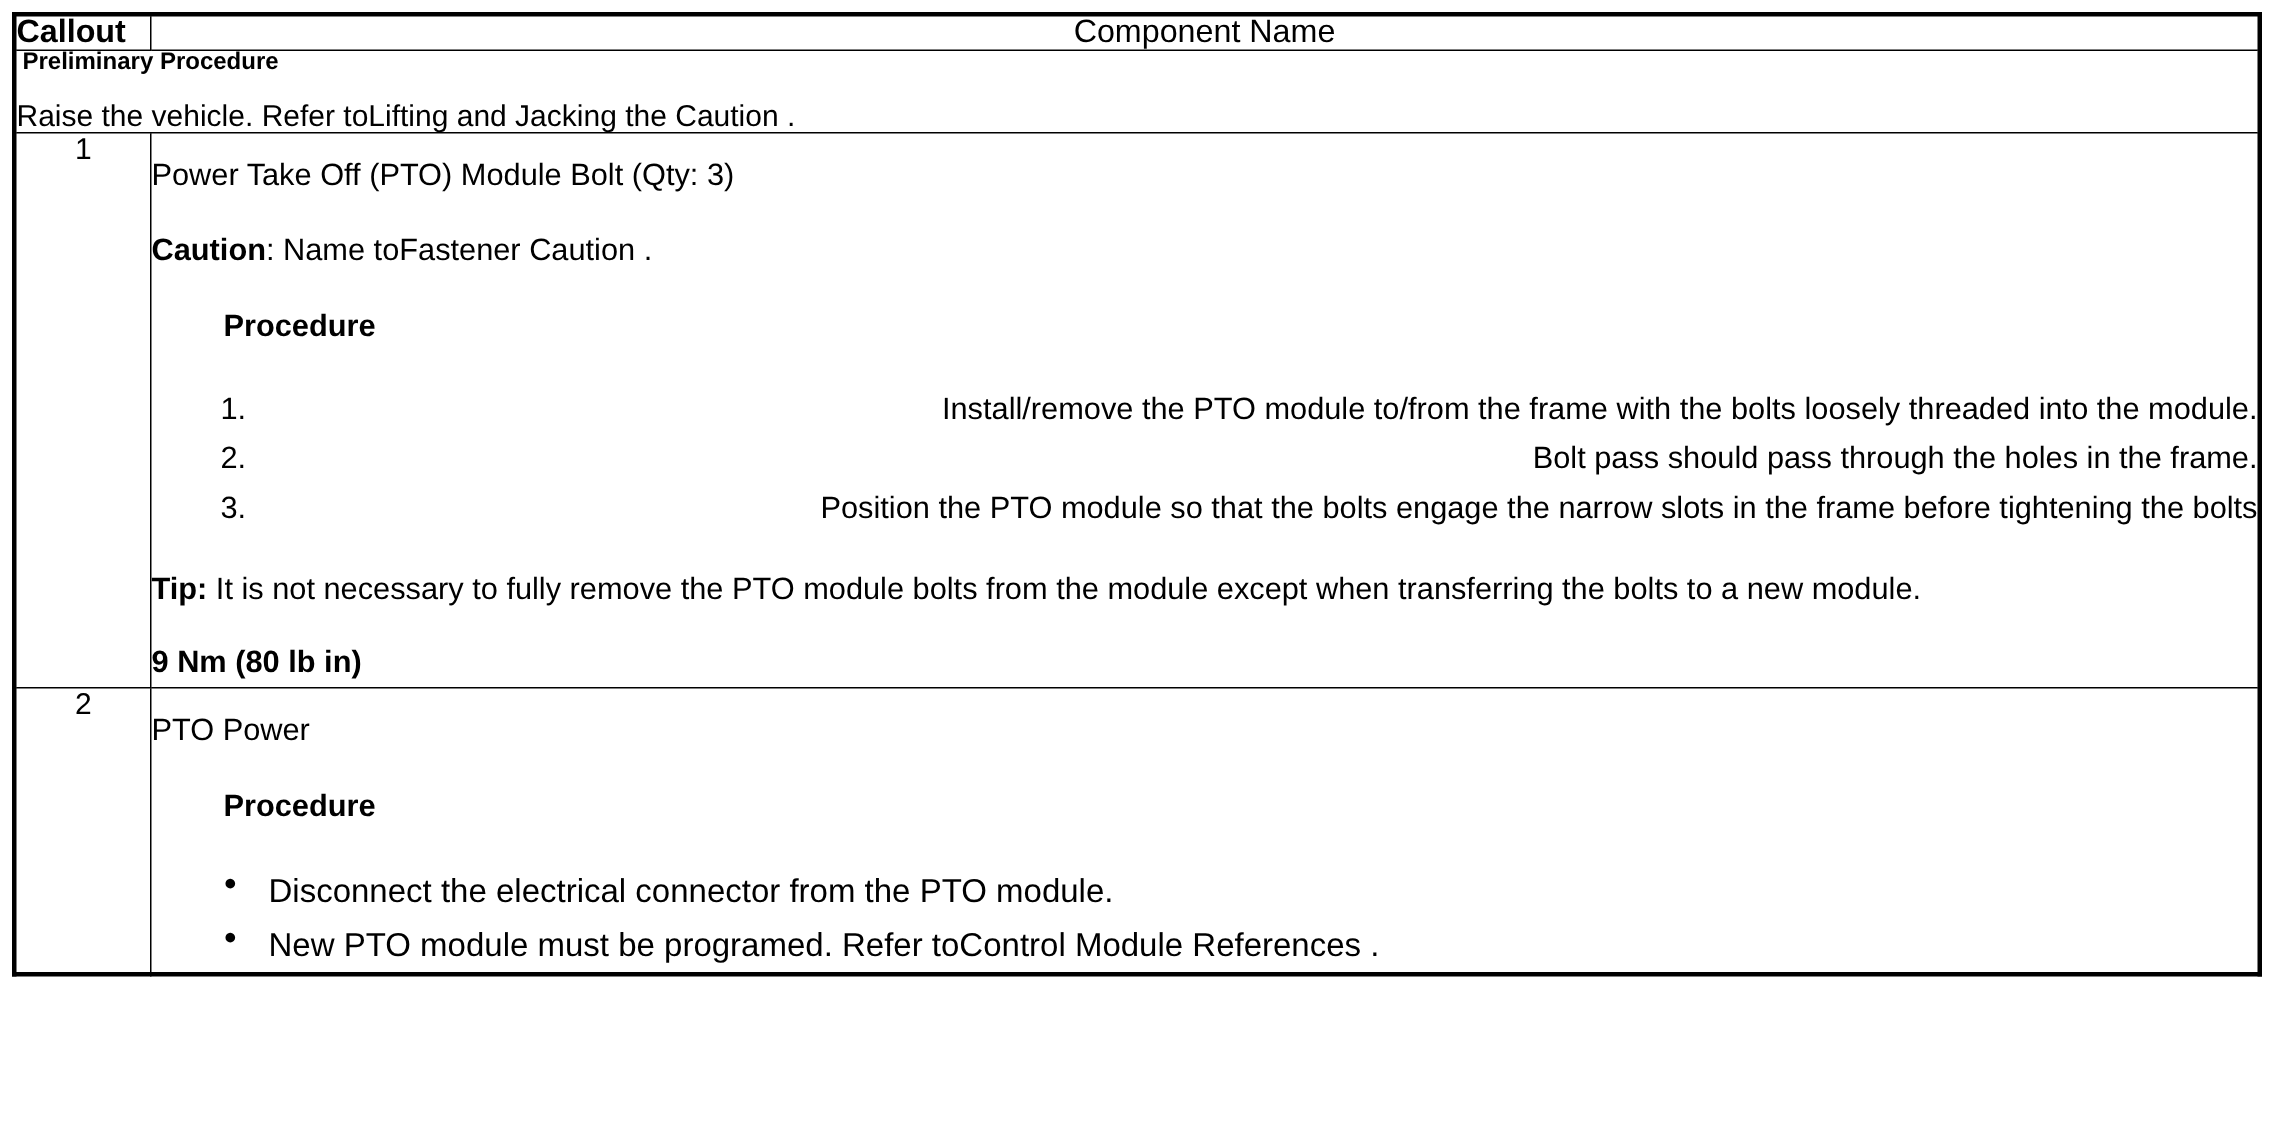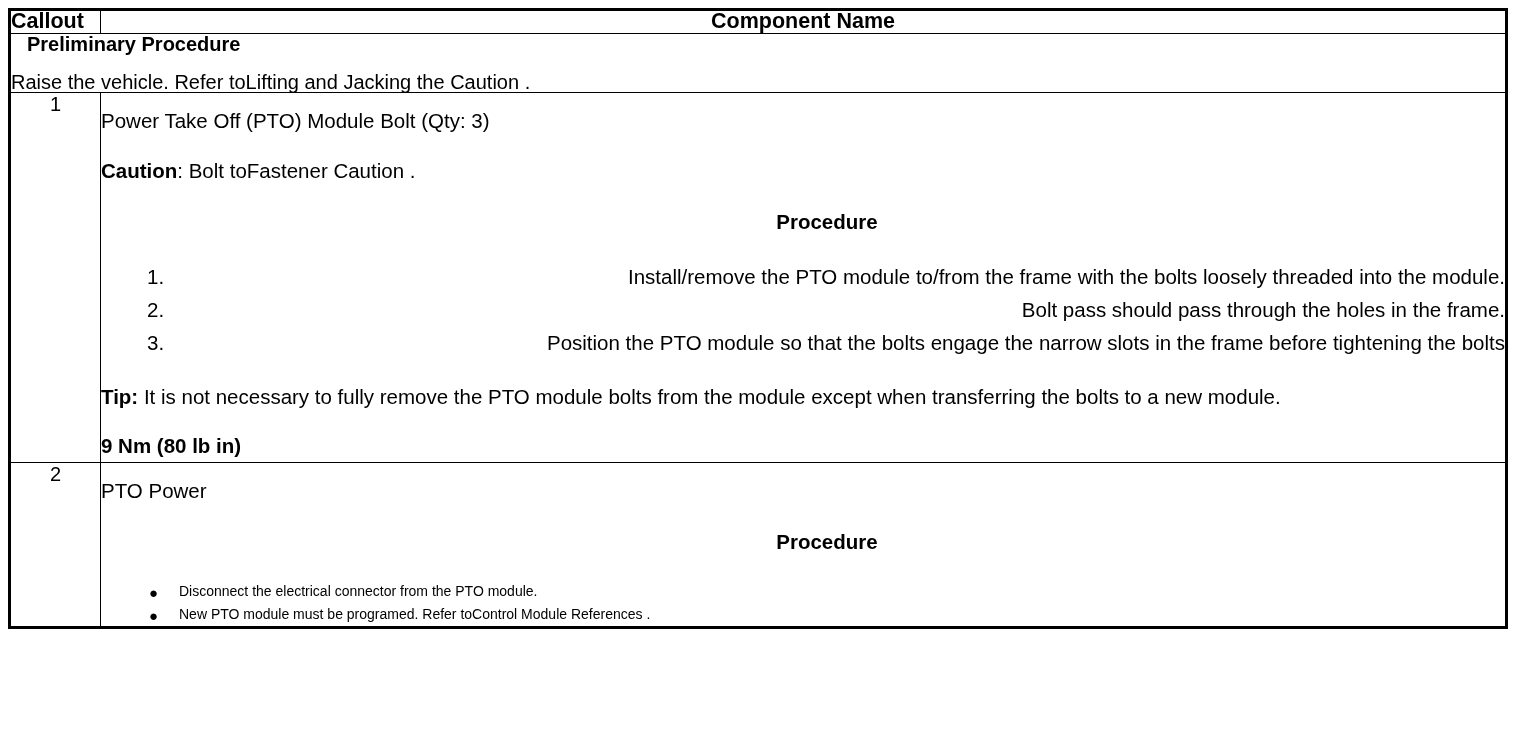--- a/index.html
+++ b/index.html
@@ -45,36 +45,36 @@
     width: 91px;
     text-align: left;
     font-weight: bold;
     font-size: 21.5px;
     padding: 5px 0 7px 6px;
     line-height: 1.0;
     white-space: nowrap;
   }
   th.hdr-component {
     text-align: center;
-    font-weight: bold;
+    font-weight: normal;
     font-size: 21.5px;
     padding: 5px 0 7px 0;
     line-height: 1.0;
   }
 
   
   td.prelim {
     padding: 10px 6px 12px 6px;
     font-size: 20px;
     line-height: 1.0;
   }
   .prelim-title {
     font-weight: bold;
-    font-size: 20px;
-    margin: 0 0 10px 16px;
+    font-size: 16px;
+    margin: 0 0 10px 4px;
   }
   .prelim-body {
     font-size: 20px;
     margin: 18px 0 0 0;
     font-weight: normal;
   }
 
   
   td.callout-cell {
     text-align: center;
@@ -98,21 +98,20 @@
   .caution-line {
     margin: 26px 0 0 0;
     font-size: 20.5px;
   }
   .caution-line b { font-weight: bold; text-align: right; }
 
   .sub-heading {
     margin: 27px 0 0 48px;
     font-weight: bold;
     font-size: 20.5px;
-    text-align: center;
   }
 
   ol.step-list {
     margin: 26px 0 0 0;
     padding: 0 0 0 78px;
     list-style: none;
     counter-reset: stepnum;
     text-align: right;
   }
   ol.step-list > li {
@@ -130,21 +129,21 @@
     text-align: left;
   }
 
   ul.bullet-list {
     margin: 26px 0 0 0;
     padding: 0 0 0 78px;
     list-style: none;
   }
   ul.bullet-list > li {
     position: relative;
-    font-size: 14px;
+    font-size: 22px;
     line-height: 1.62;
   }
   ul.bullet-list > li::before {
     content: "\25CF";
     position: absolute;
     left: -30px;
     font-size: 15px;
     top: 1px;
   }
 
@@ -184,21 +183,21 @@
           <div class="prelim-body">Raise the vehicle. Refer toLifting and Jacking the Caution .</div>
         </td>
       </tr>
 
       <tr>
         <td class="callout-cell">1</td>
         <td class="content-cell">
 
           <p class="comp-title">Power Take Off (PTO) Module Bolt (Qty: 3)</p>
 
-          <p class="caution-line"><b>Caution</b><span>: Bolt toFastener Caution .</span></p>
+          <p class="caution-line"><b>Caution</b><span>: Name toFastener Caution .</span></p>
 
           <p class="sub-heading">Procedure</p>
 
           <ol class="step-list">
             <li>Install/remove the PTO module to/from the frame with the bolts loosely threaded into the module.</li>
             <li>Bolt pass should pass through the holes in the frame.</li>
             <li>Position the PTO module so that the bolts engage the narrow slots in the frame before tightening the bolts</li>
           </ol>
 
           <p class="tip-line"><b>Tip:</b><span> It is not necessary to fully remove the PTO module bolts from the module except when transferring the bolts to a new module.</span></p>

